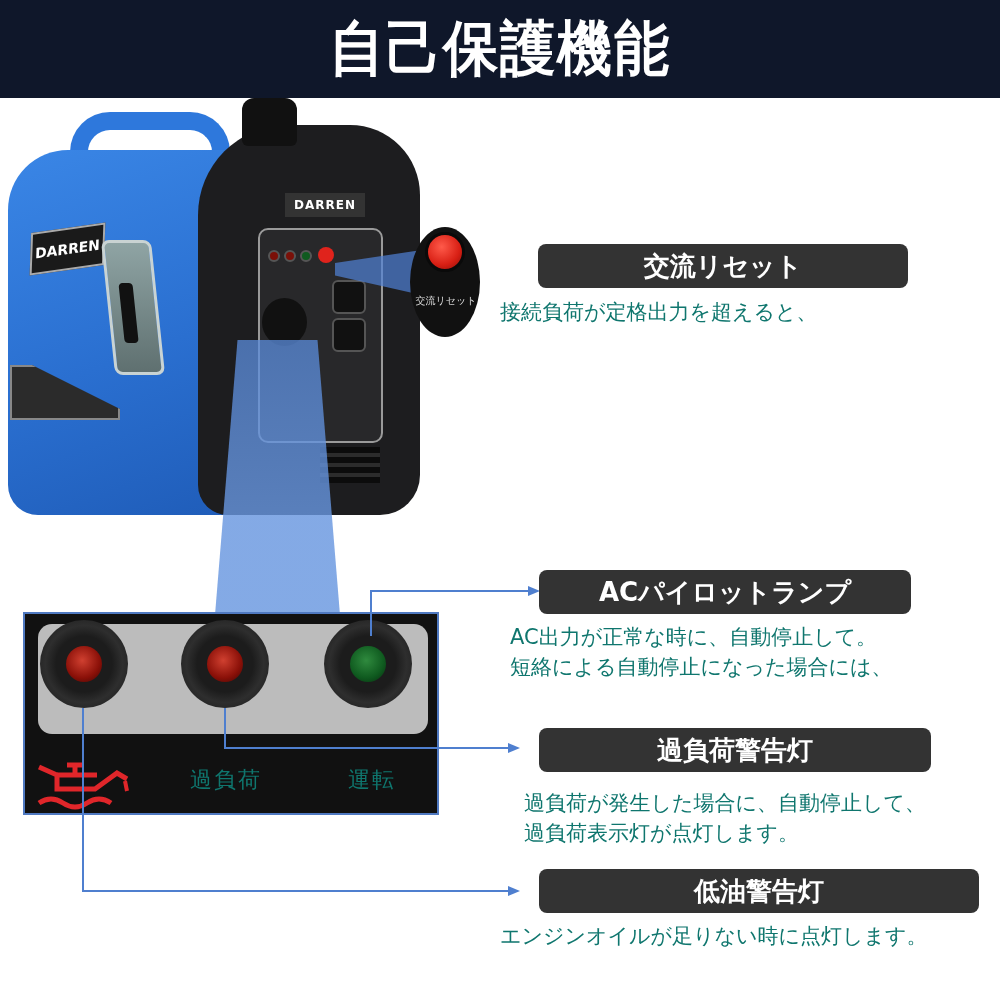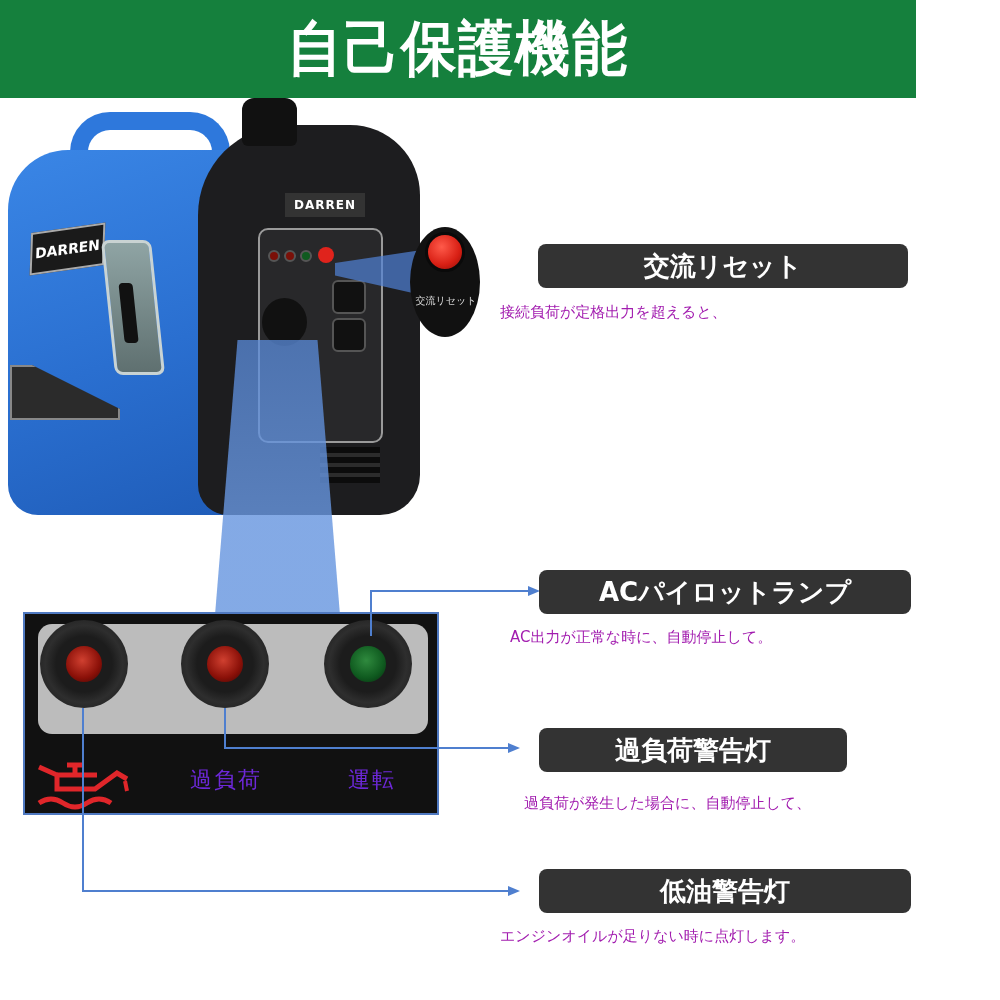--- a/index.html
+++ b/index.html
@@ -1,21 +1,21 @@
 <!DOCTYPE html>
 <html><head>
   <meta charset="utf-8">
   <style>
     * { margin: 0; padding: 0; box-sizing: border-box; }
     html, body { width: 1000px; height: 1000px; background: #ffffff; overflow: hidden; }
     body { position: relative; font-family: "DejaVu Sans", "Liberation Sans", sans-serif; color: #111; }
 
     .header {
-      position: absolute; left: 0; top: 0; width: 916px; height: 98px;
-      background: #15803d;
+      position: absolute; left: 0; top: 0; width: 1000px; height: 98px;
+      background: #0f172a;
       display: flex; align-items: center; justify-content: center;
     }
     .header-title {
       color: #ffffff; font-size: 60px; font-weight: bold; letter-spacing: 2px;
       font-family: "DejaVu Sans", sans-serif;
       transform: scaleX(0.92);
     }
 
     .beam-v {
       position: absolute; left: 215px; top: 340px; width: 125px; height: 275px;
@@ -110,37 +110,37 @@
     .lamp {
       position: absolute; top: 620px; width: 88px; height: 88px; border-radius: 50%;
       background: radial-gradient(circle, #1c1c1c 45%, #2e2e2e 62%, #151515 100%);
     }
     .lamp-inner {
       position: absolute; left: 26px; top: 26px; width: 36px; height: 36px; border-radius: 50%;
     }
     .lamp-red .lamp-inner { background: radial-gradient(circle at 45% 40%, #d04030, #8a1008 60%, #3a0604); }
     .lamp-green .lamp-inner { background: radial-gradient(circle at 45% 40%, #2f8a3e, #0f5a1f 60%, #062a0e); }
     .oil-icon { position: absolute; left: 35px; top: 755px; width: 95px; height: 55px; }
-    .closeup-label { position: absolute; top: 765px; color: #6d28d9; font-size: 22px; letter-spacing: 2px; }
+    .closeup-label { position: absolute; top: 765px; color: #0f766e; font-size: 22px; letter-spacing: 2px; }
 
     
     .line { position: absolute; background: #4f7fcf; }
     .arrow {
       position: absolute; width: 0; height: 0;
       border-top: 5px solid transparent; border-bottom: 5px solid transparent;
       border-left: 12px solid #4f7fcf;
     }
 
     
     .callout-tag {
       position: absolute; height: 44px; background: #333333; border-radius: 8px;
       color: #ffffff; font-weight: bold; font-size: 26px;
       display: flex; align-items: center; justify-content: center;
     }
-    .callout-desc { position: absolute; font-size: 15px; line-height: 30px; color: #a21caf; white-space: nowrap; }
+    .callout-desc { position: absolute; font-size: 21px; line-height: 30px; color: #0f766e; white-space: nowrap; }
   </style>
 </head>
 <body>
 
 <div class="header">
   <div class="header-title">自己保護機能</div>
 </div>
 
 <div>
   <div class="gen-handle"></div>
@@ -207,23 +207,25 @@
 <div class="arrow" style="left:508px;top:886px;"></div>
 
 <div class="callout-tag" style="left:538px;top:244px;width:370px;">交流リセット</div>
 <div class="callout-desc" style="left:500px;top:297px;">
   <div>接続負荷が定格出力を超えると、</div>
 </div>
 
 <div class="callout-tag" style="left:539px;top:570px;width:372px;">ACパイロットランプ</div>
 <div class="callout-desc" style="left:510px;top:622px;">
   <div>AC出力が正常な時に、自動停止して。</div>
-</div>
-
-<div class="callout-tag" style="left:539px;top:728px;width:308px;">過負荷警告灯</div>
+  <div>短絡による自動停止になった場合には、</div>
+</div>
+
+<div class="callout-tag" style="left:539px;top:728px;width:392px;">過負荷警告灯</div>
 <div class="callout-desc" style="left:524px;top:788px;">
   <div>過負荷が発生した場合に、自動停止して、</div>
-</div>
-
-<div class="callout-tag" style="left:539px;top:869px;width:372px;">低油警告灯</div>
+  <div>過負荷表示灯が点灯します。</div>
+</div>
+
+<div class="callout-tag" style="left:539px;top:869px;width:440px;">低油警告灯</div>
 <div class="callout-desc" style="left:500px;top:923px;font-family:Liberation Mono, monospace;">
   <div>エンジンオイルが足りない時に点灯します。</div>
 </div>
 
 </body></html>

